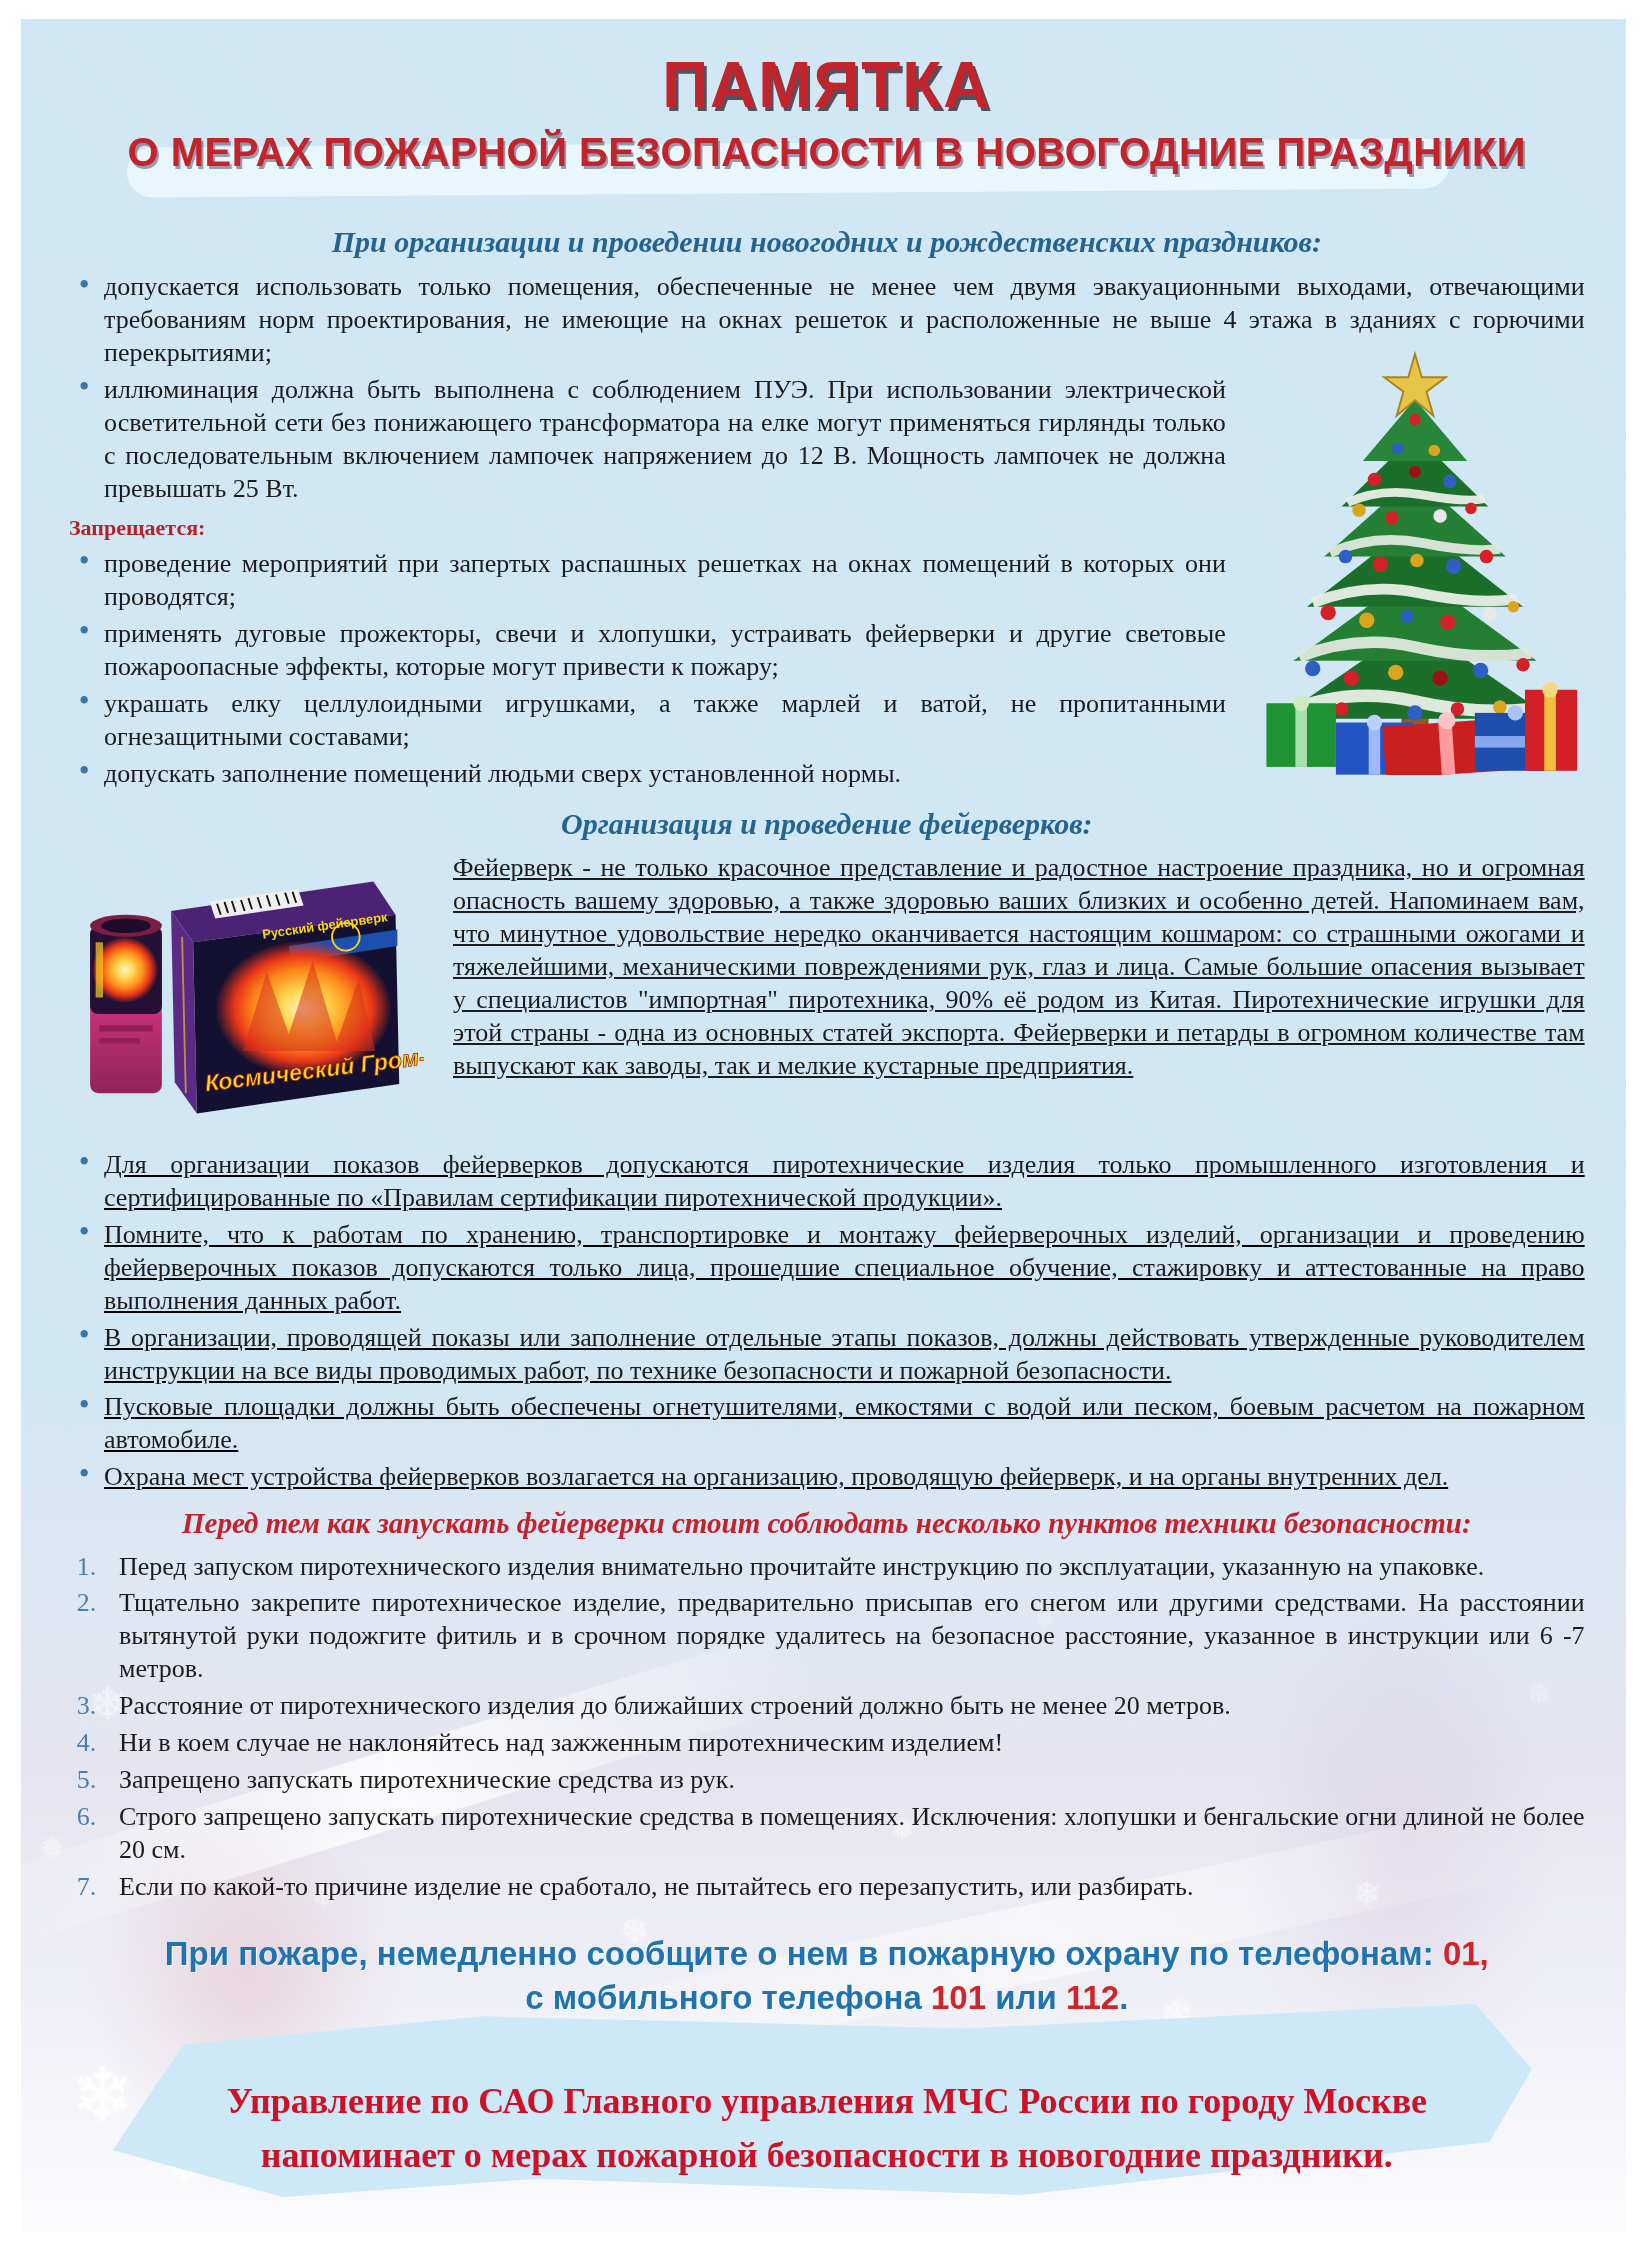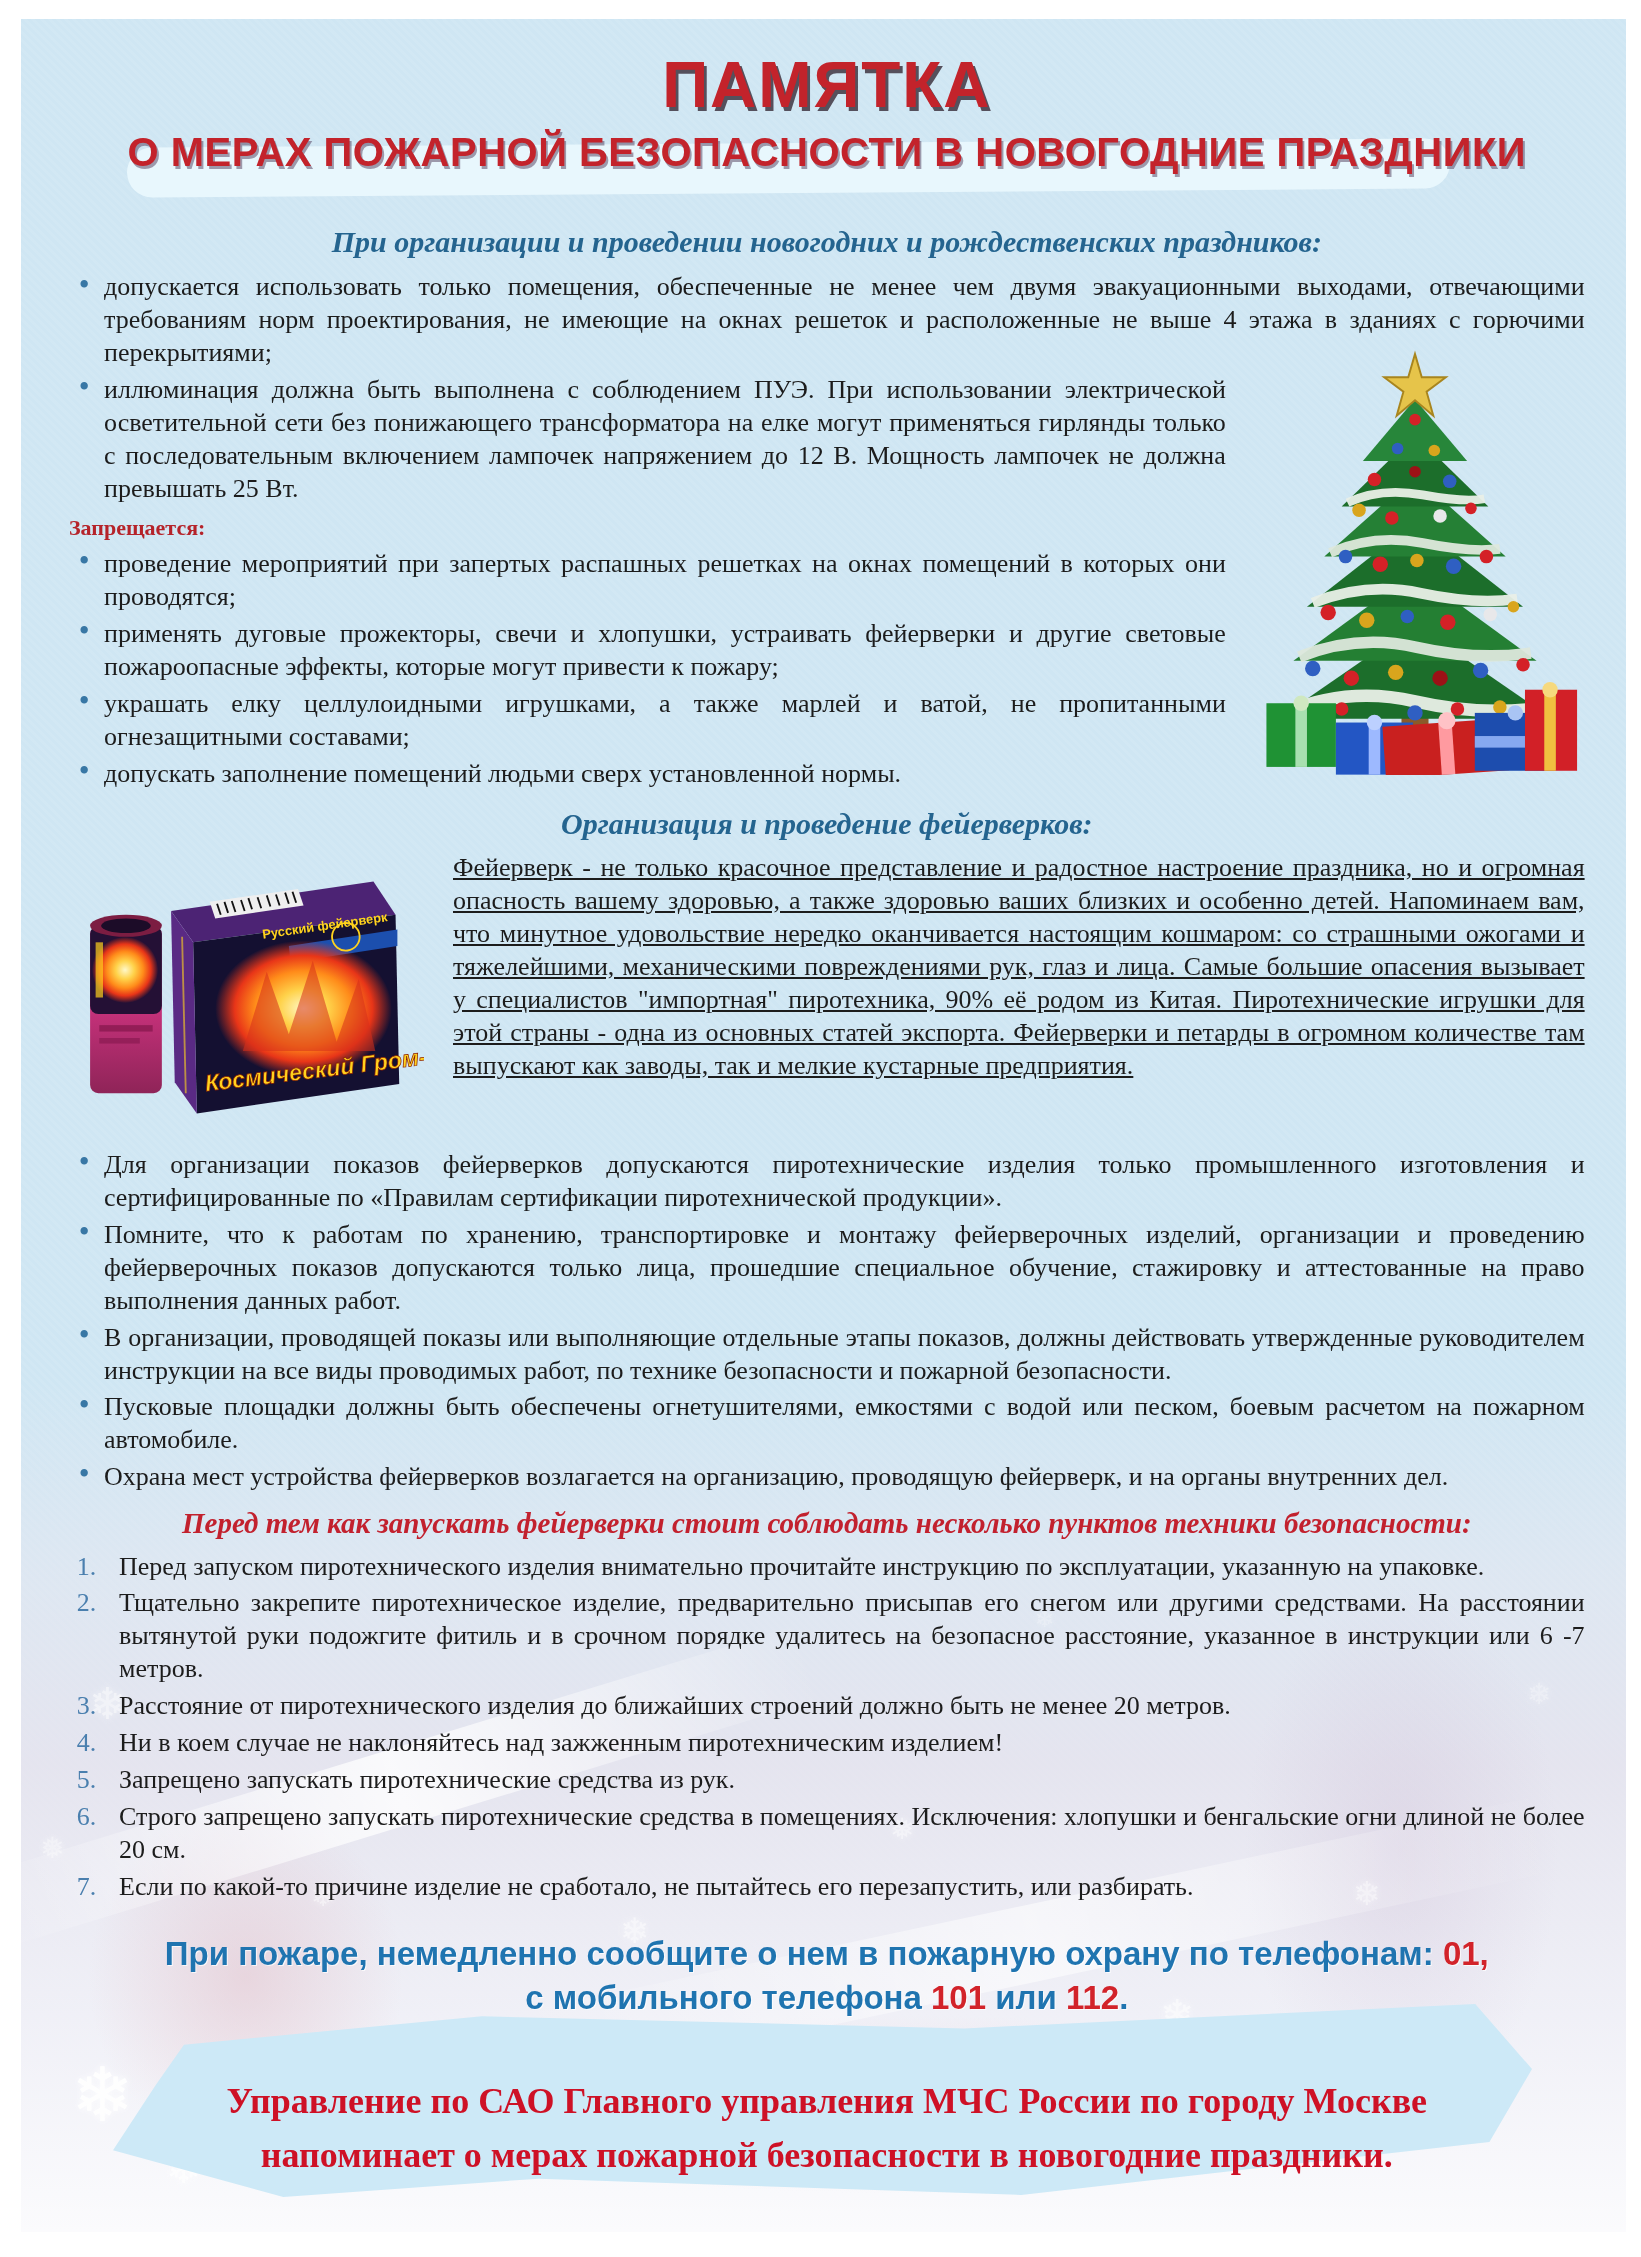--- a/index.html
+++ b/index.html
@@ -45,21 +45,21 @@
   ul.b-list li::before{content:"\2022";position:absolute;left:9.7px;top:-2.9px;font-size:31px;color:#3877a5;}
   ol.num-list{counter-reset:item;}
   ol.num-list li{position:relative;counter-increment:item;padding-left:50px;font-size:26px;
      line-height:33px;text-align:justify;color:#1c1c1c;margin-bottom:3.9px;}
   ol.num-list li::before{content:counter(item) ".";position:absolute;left:7.7px;color:#4a7fae;}
 
   .tree-float{float:right;width:328px;height:431px;margin:-29px 5.8px 3.9px 25px;}
   .fw-float{float:left;width:355px;height:276px;margin:3.9px 29px 1.9px 0;}
   p.fw-paragraph{margin:5.8px 0 0;font-size:26px;line-height:33px;text-align:justify;color:#1c1c1c;text-decoration:underline;}
   .clear{clear:both;height:0;}
-  .fw-list-wrap{margin-top:15.4px;}
+  .fw-list-wrap{margin-top:15.4px;text-decoration:underline;}
 
   .phones{margin-top:29px;text-align:center;font-family:"Liberation Sans",sans-serif;
      font-weight:bold;font-size:33px;color:#1f74b0;line-height:44px;
      text-shadow:1px 1px 0 rgba(255,255,255,.75);}
   .phones .red-num{color:#d2232a;}
 
   .footer{position:relative;margin:54px auto 0;width:1352px;text-align:center;
      font-weight:bold;font-size:36px;color:#ce1126;line-height:54px;}
 </style>
 </head>
@@ -242,21 +242,21 @@
           </svg>
         </div>
         <p class="fw-paragraph">Фейерверк - не только красочное представление и радостное настроение праздника, но и огромная опасность вашему здоровью, а также здоровью ваших близких и особенно детей. Напоминаем вам, что минутное удовольствие нередко оканчивается настоящим кошмаром: со страшными ожогами и тяжелейшими, механическими повреждениями рук, глаз и лица. Самые большие опасения вызывает у специалистов "импортная" пиротехника, 90% её родом из Китая. Пиротехнические игрушки для этой страны - одна из основных статей экспорта. Фейерверки и петарды в огромном количестве там выпускают как заводы, так и мелкие кустарные предприятия.</p>
         <div class="clear"></div>
       </div>
 
       <div class="fw-list-wrap">
         <ul class="b-list">
           <li>Для организации показов фейерверков допускаются пиротехнические изделия только промышленного изготовления и сертифицированные по «Правилам сертификации пиротехнической продукции».</li>
           <li>Помните, что к работам по хранению, транспортировке и монтажу фейерверочных изделий, организации и проведению фейерверочных показов допускаются только лица, прошедшие специальное обучение, стажировку и аттестованные на право выполнения данных работ.</li>
-          <li>В организации, проводящей показы или выполняющие отдельные этапы показов, должны действовать утвержденные руководителем инструкции на все виды проводимых работ, по технике безопасности и пожарной безопасности.</li>
+          <li>В организации, проводящей показы или заполнение отдельные этапы показов, должны действовать утвержденные руководителем инструкции на все виды проводимых работ, по технике безопасности и пожарной безопасности.</li>
           <li>Пусковые площадки должны быть обеспечены огнетушителями, емкостями с водой или песком, боевым расчетом на пожарном автомобиле.</li>
           <li>Охрана мест устройства фейерверков возлагается на организацию, проводящую фейерверк, и на органы внутренних дел.</li>
         </ul>
       </div>
 
       <h3 class="red-heading">Перед тем как запускать фейерверки стоит соблюдать несколько пунктов техники безопасности:</h3>
 
       <ol class="num-list">
         <li>Перед запуском пиротехнического изделия внимательно прочитайте инструкцию по эксплуатации, указанную на упаковке.</li>
         <li>Тщательно закрепите пиротехническое изделие, предварительно присыпав его снегом или другими средствами. На расстоянии вытянутой руки подожгите фитиль и в срочном порядке удалитесь на безопасное расстояние, указанное в инструкции или 6 -7 метров.</li>

